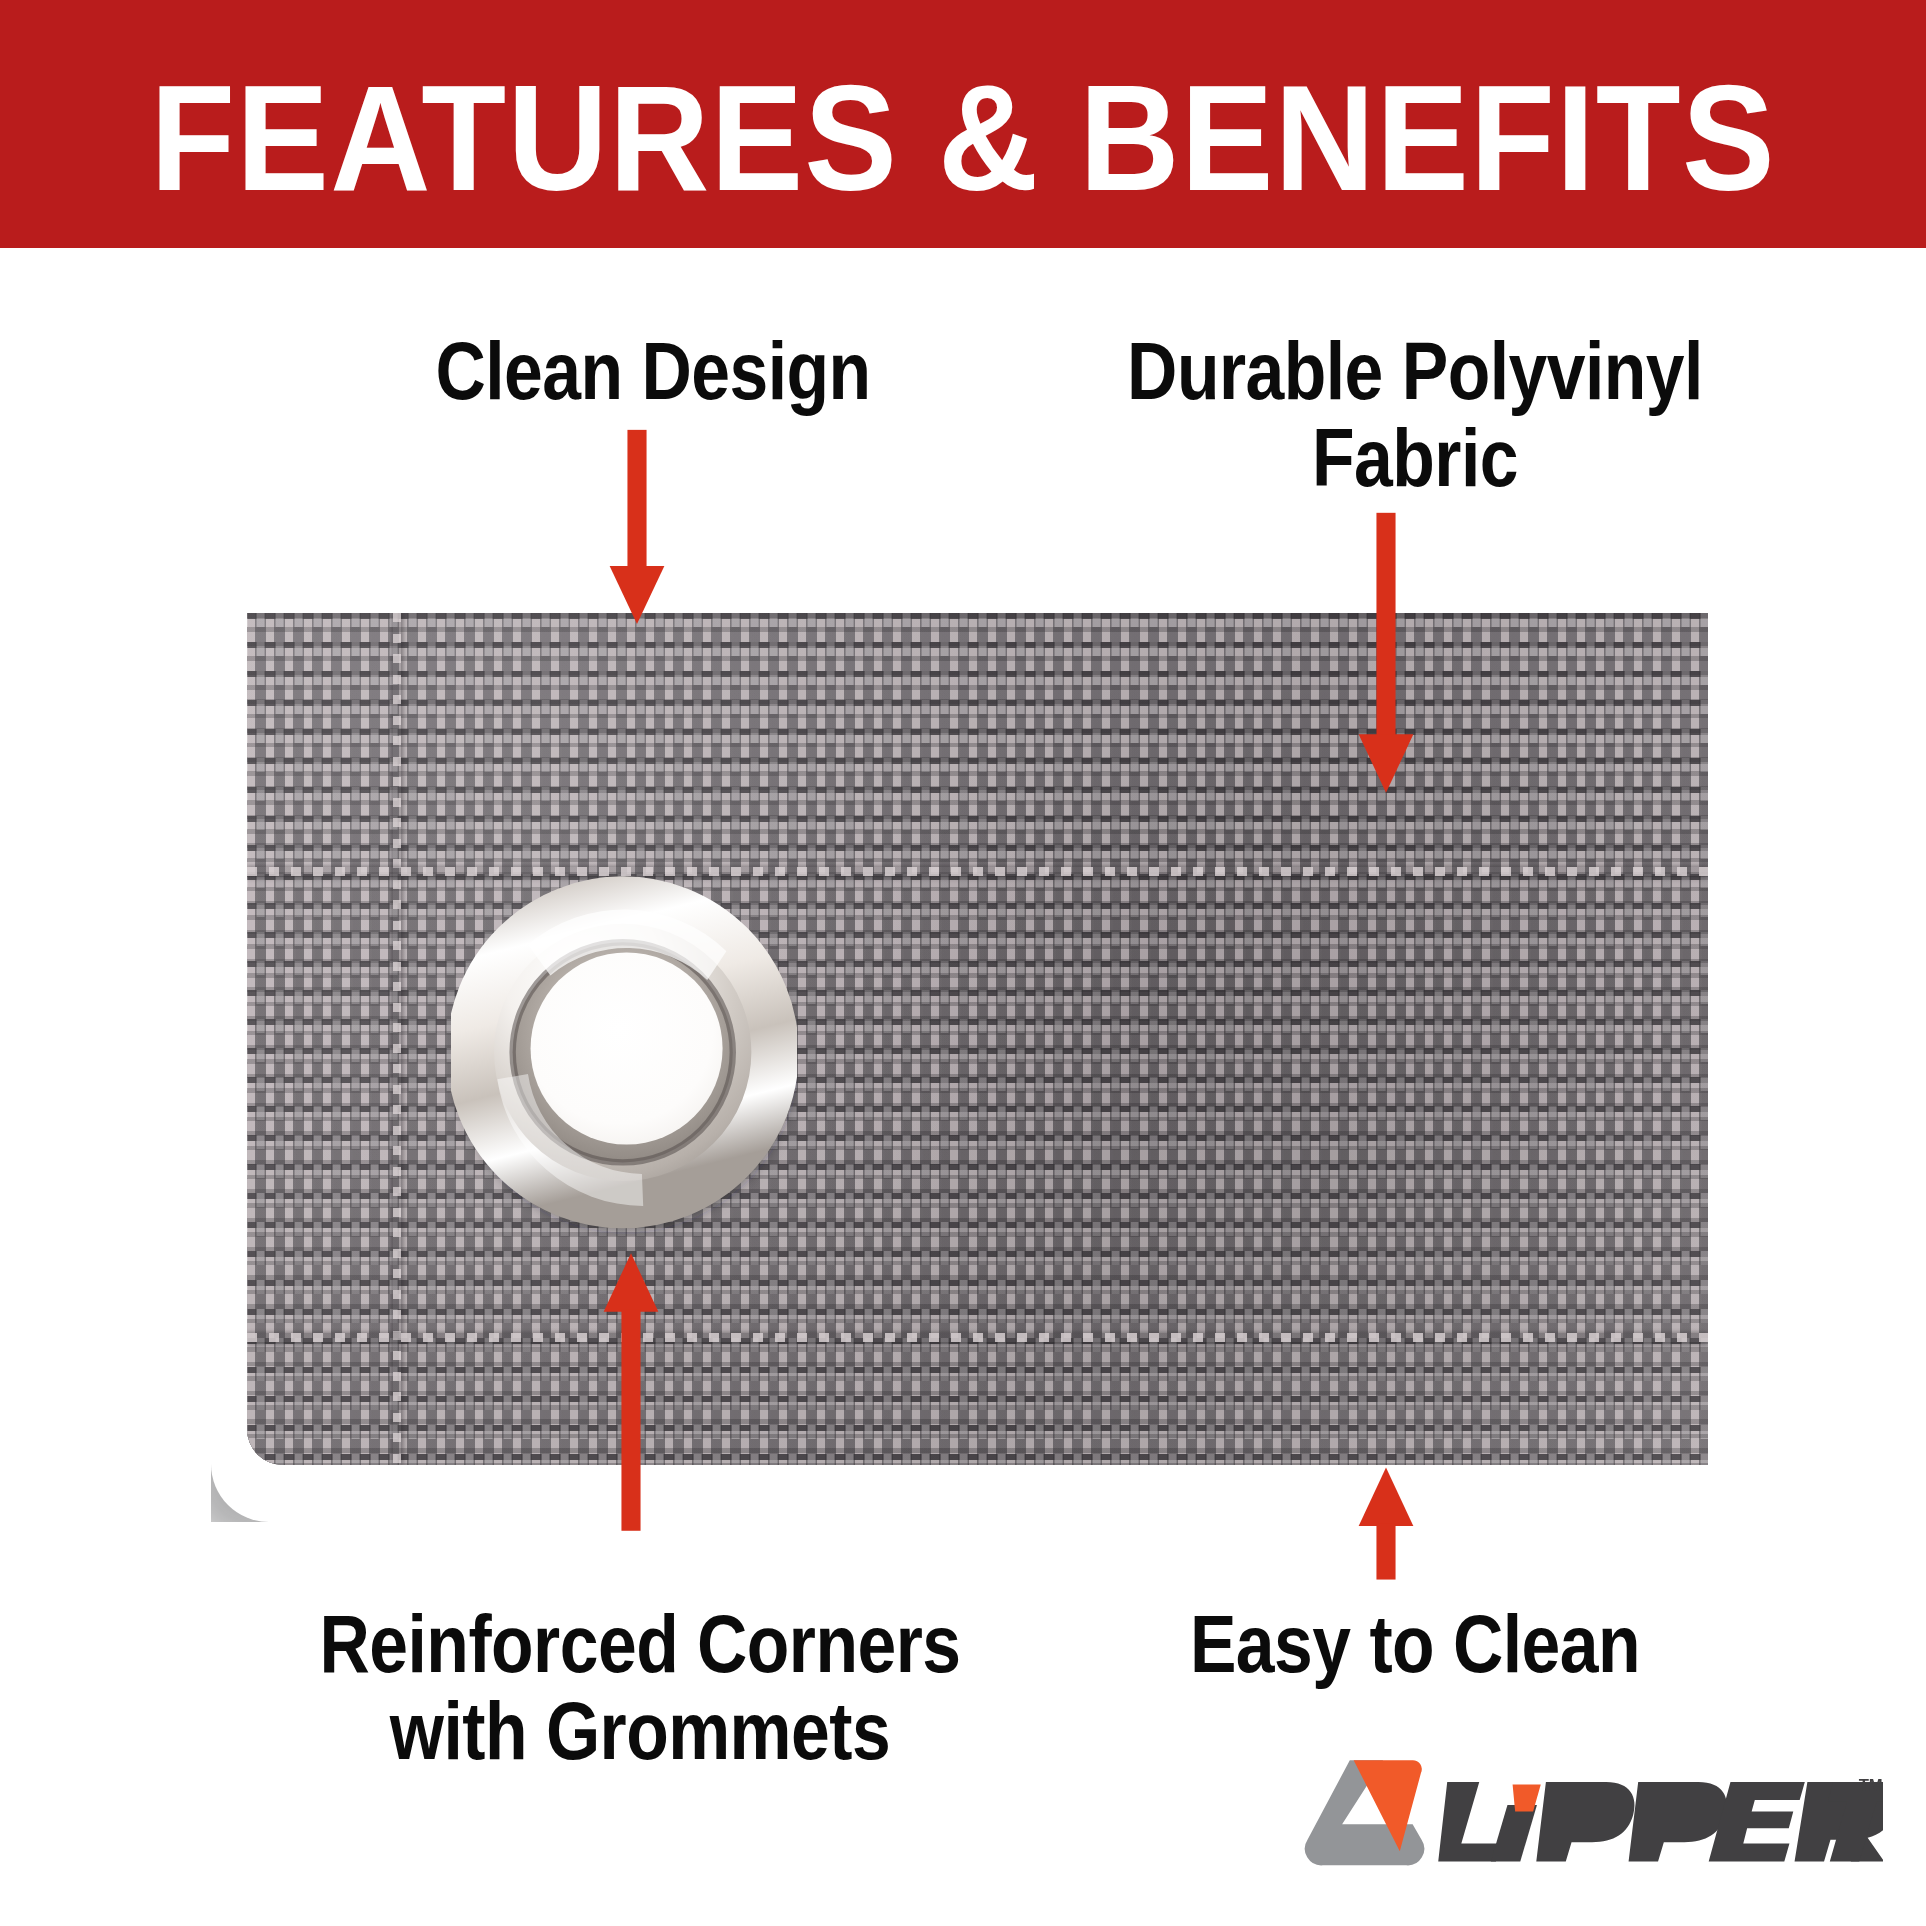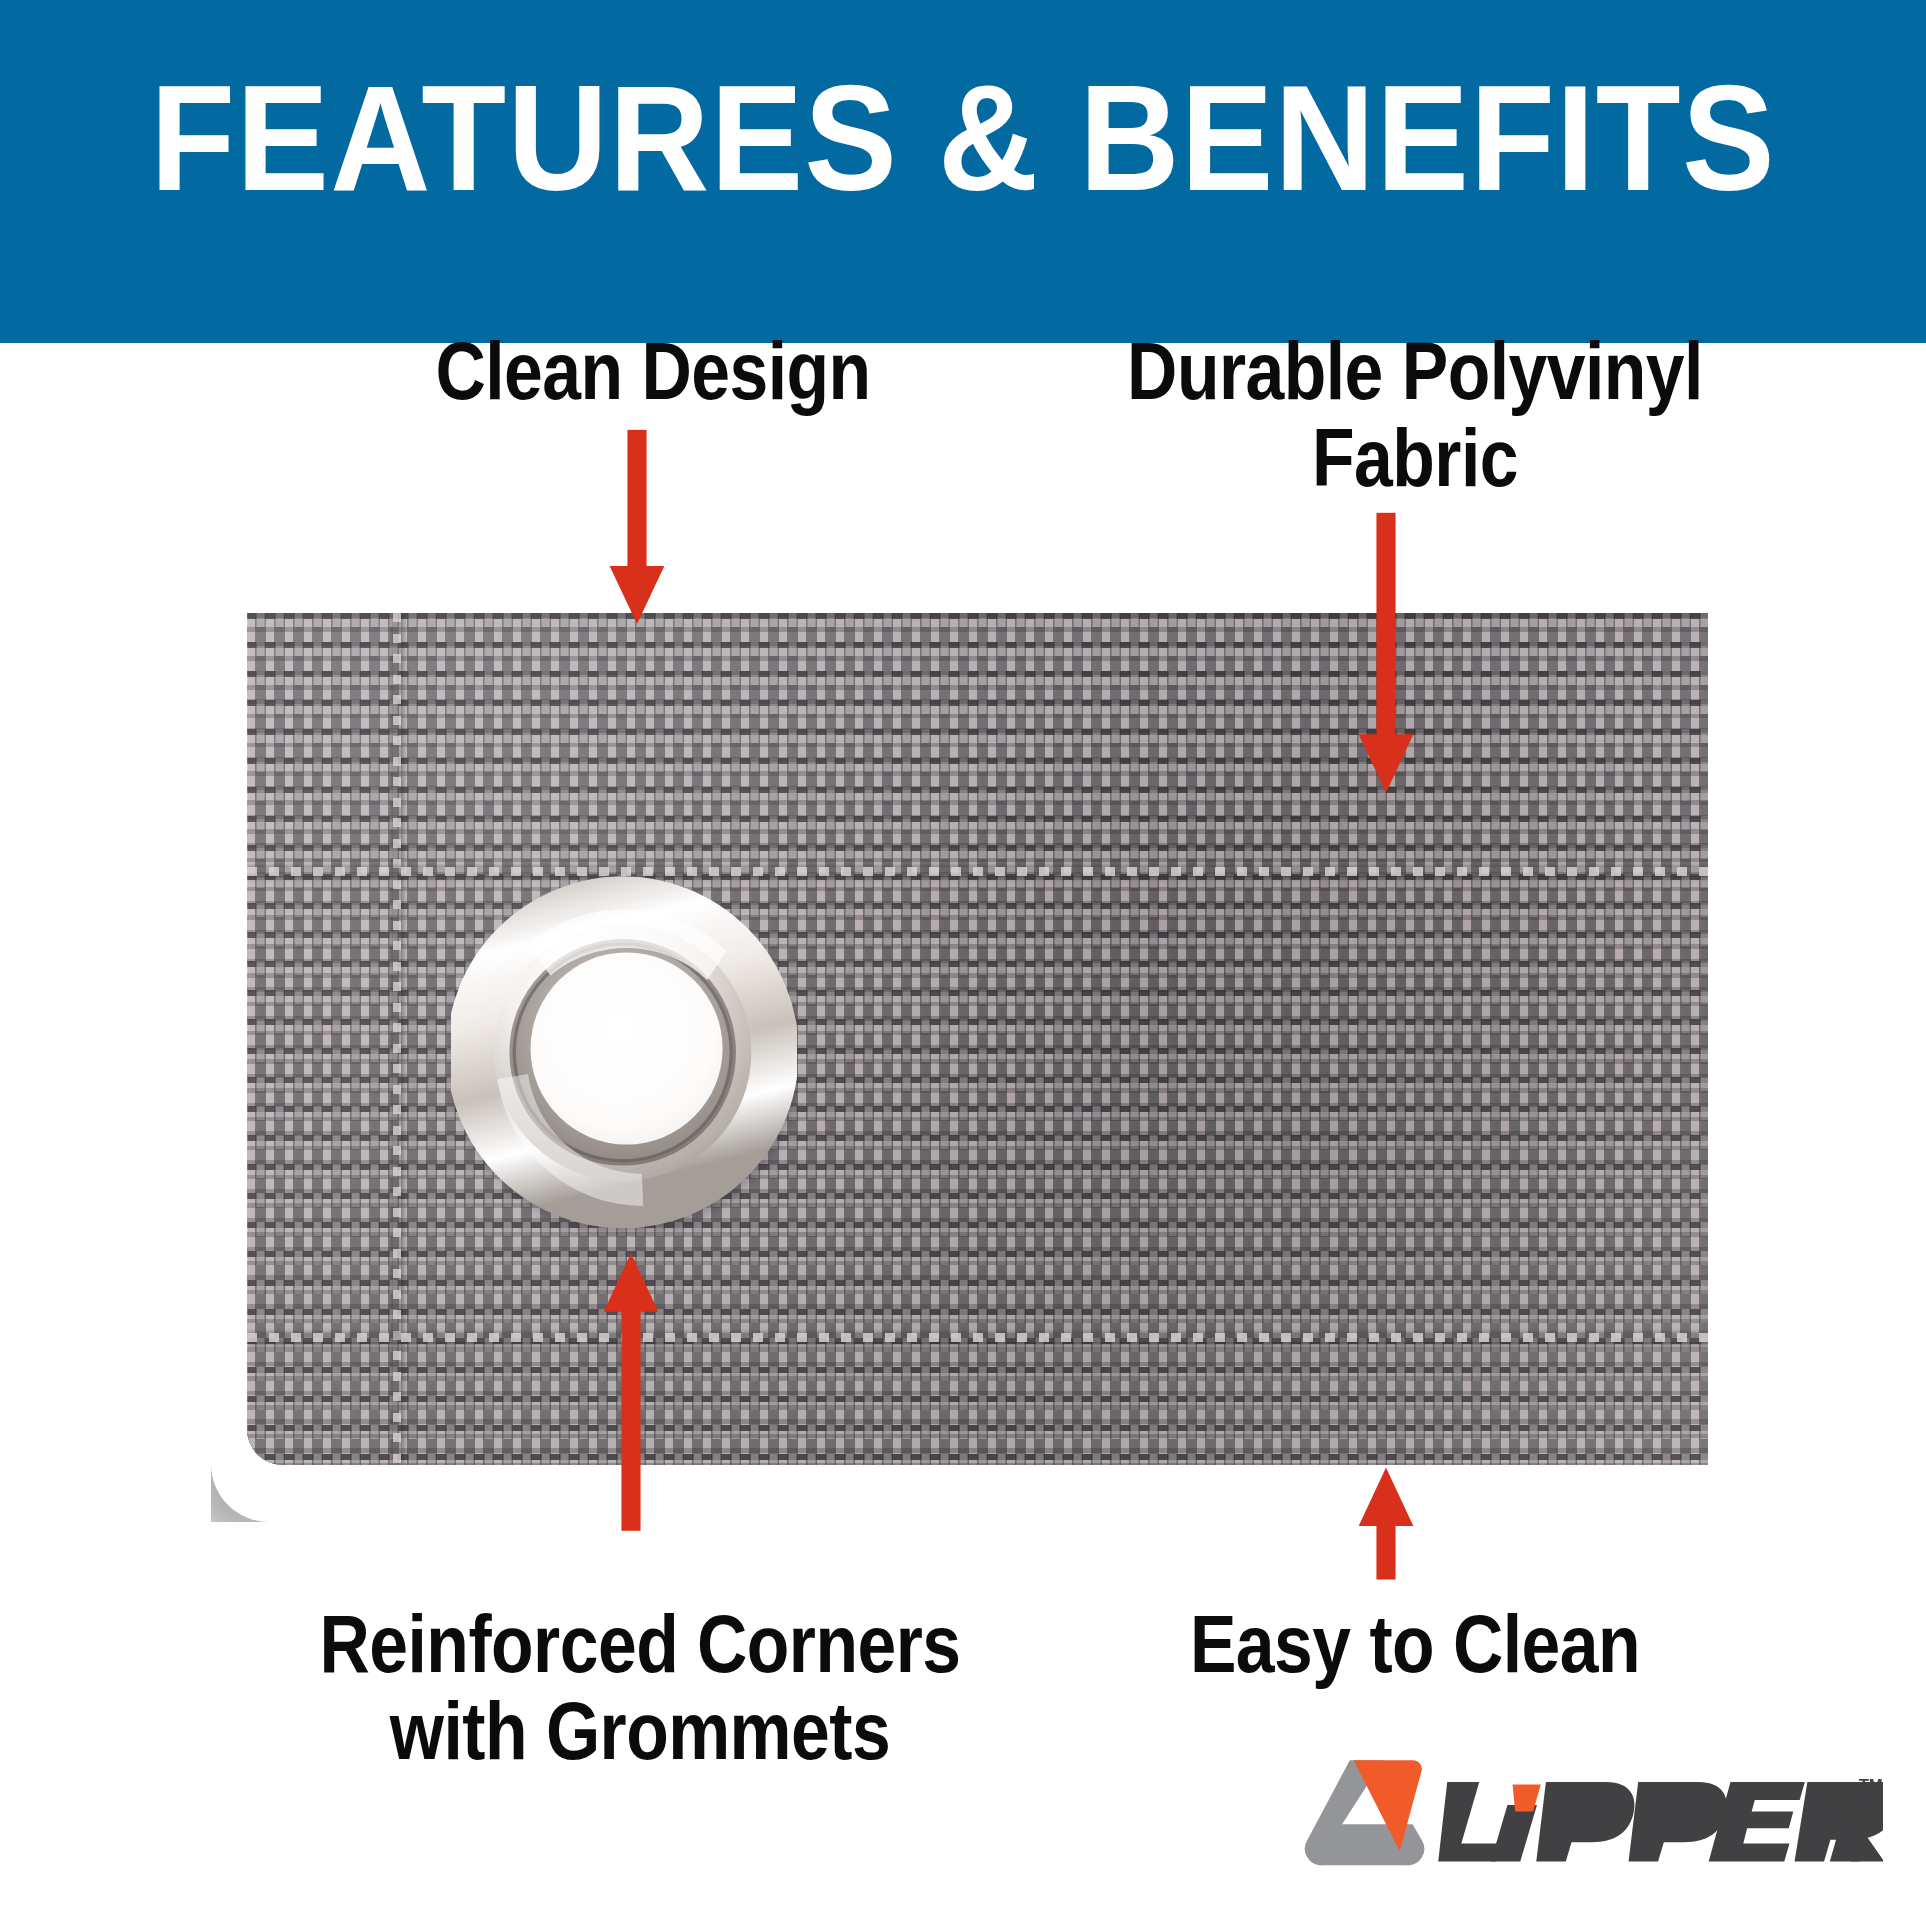--- a/index.html
+++ b/index.html
@@ -3,22 +3,22 @@
 <meta charset="utf-8">
 <style>
   html,body{margin:0;padding:0;background:#fff;}
   body{
     width:1926px;height:1926px;position:relative;overflow:hidden;
     font-family:"Liberation Sans","DejaVu Sans",sans-serif;
     -webkit-font-smoothing:antialiased;
   }
   
   #header-bar{
-    position:absolute;left:0;top:0;width:1926px;height:343px;
-    background:#0369a1;
+    position:absolute;left:0;top:0;width:1926px;height:248px;
+    background:#b91c1c;
   }
   #header-title{
     position:absolute;left:0;top:0;width:1926px;height:275px;
     display:flex;align-items:center;justify-content:center;
     color:#fff;
     font-family:"Liberation Sans","DejaVu Sans",sans-serif;
     font-weight:bold;font-size:151px;line-height:1;
     letter-spacing:1.3px;
     transform:scaleX(0.92);transform-origin:center center;
     white-space:nowrap;

